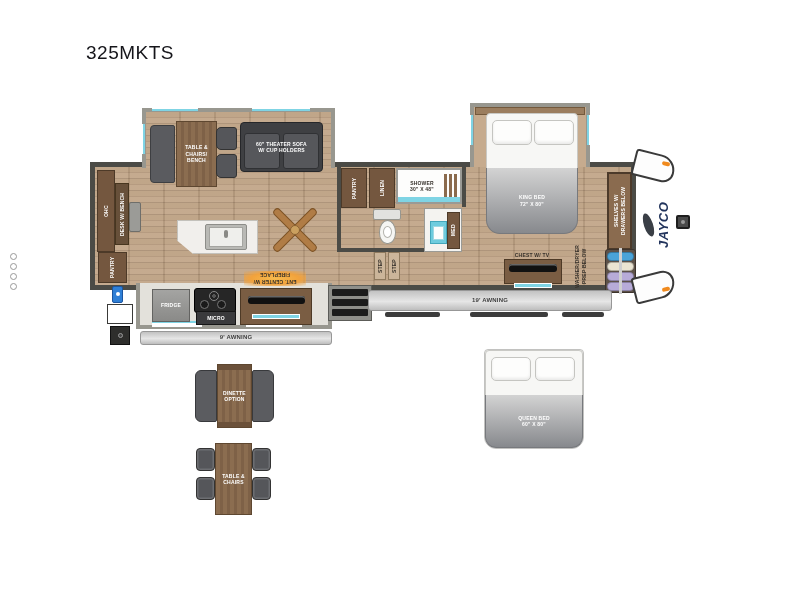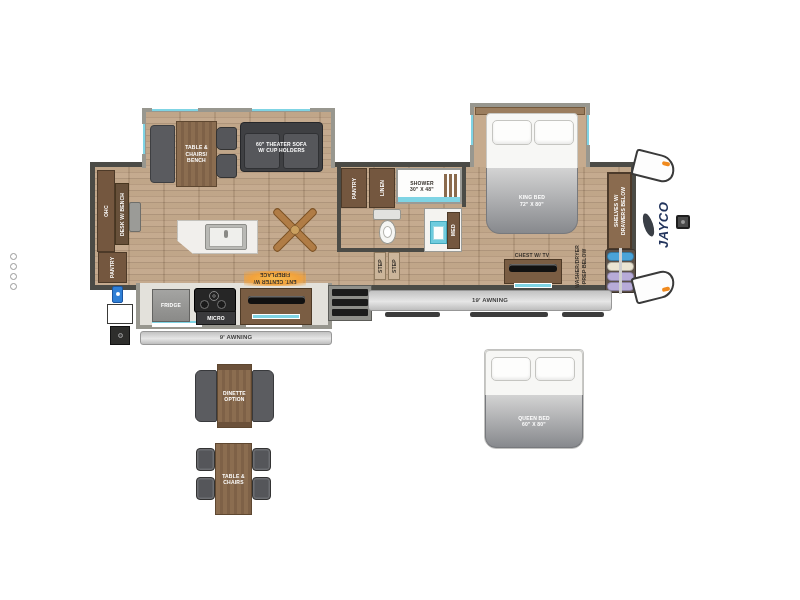--- a/index.html
+++ b/index.html
@@ -164,20 +164,21 @@
   .qblank{left:485px;top:395px;width:98px;height:53px;border-radius:0 0 11px 11px;}
   .qp1{left:491px;top:357px;width:40px;height:24px;}
   .qp2{left:535px;top:357px;width:40px;height:24px;}
   .qblank .lb{position:absolute;inset:0;}
   .lb6{font-size:6px;}
 </style>
 </head>
 <body>
 
 <div id="stage">
+  <div class="abs title">325MKTS</div>
 
   <div class="abs body wood"></div>
 
   <div class="abs sl-liv wood"></div>
   <div class="abs win w1"></div>
   <div class="abs win w2"></div>
   <div class="abs win w3"></div>
   <div class="abs bench-liv"></div>
   <div class="abs tbl-liv lb">TABLE &amp;
 CHAIRS/

